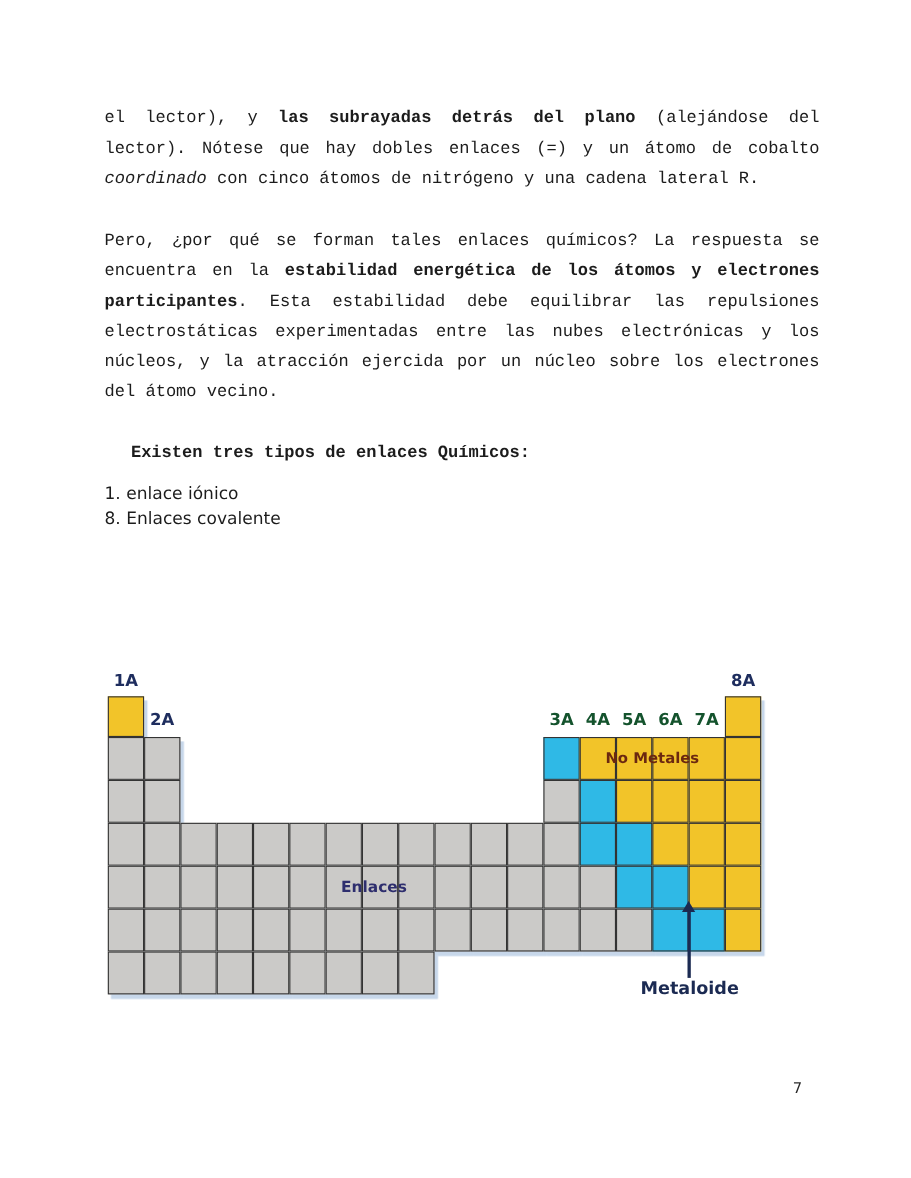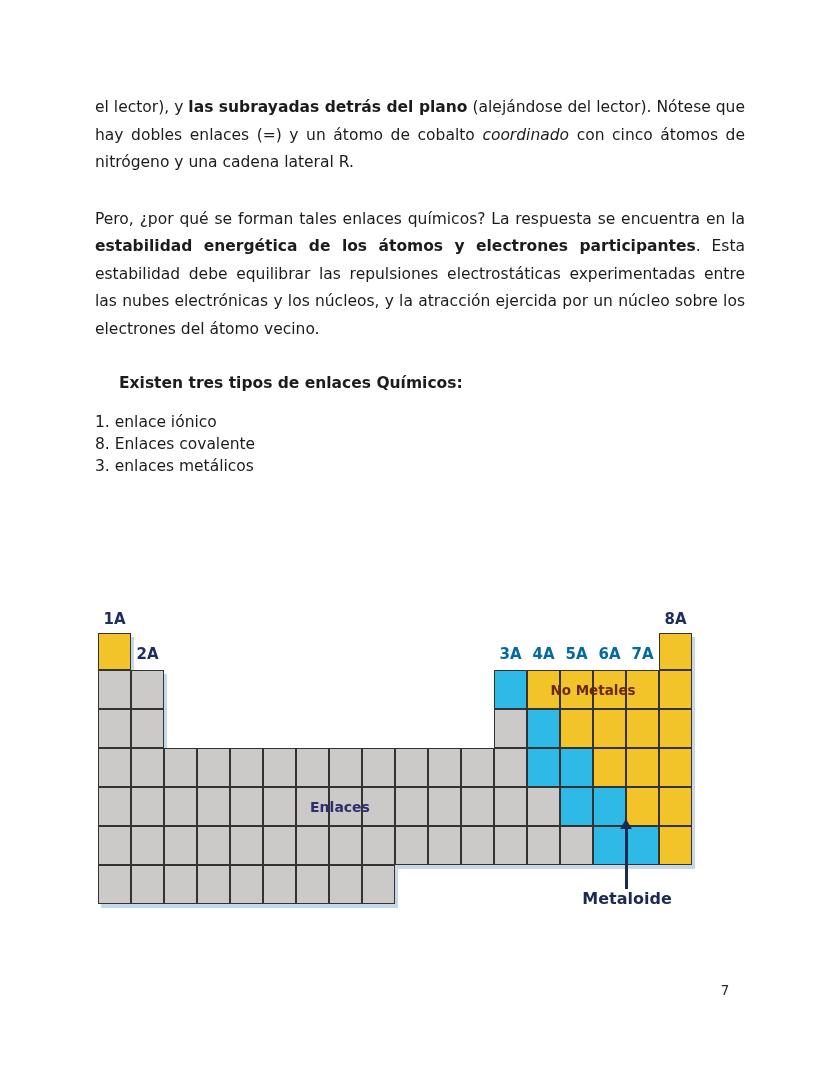--- a/index.html
+++ b/index.html
@@ -10,21 +10,21 @@
     color: #1c1c1c;
     position: relative;
     overflow: hidden;
   }
   .page { position: absolute; inset: 0; background: #ffffff; }
 
   .content {
     position: absolute; left: 95px; top: 94px; width: 650px;
     font-size: 15.5px; line-height: 27.5px;
   }
-  .content p { text-align: justify; }
+  .content p { text-align: justify; font-family: Liberation Mono, monospace; }
   .content p b { font-weight: bold; }
   .content p i { font-style: italic; }
   .p2 { margin-top: 29px; }
   .heading { margin-top: 27px; font-weight: bold; text-align: left !important; margin-left: 24px; }
   .list { margin-top: 13px; line-height: 22px; }
   .p3 { margin-top: 38px; }
 
   
   .figure {
     position: absolute; left: 96px; top: 600px; width: 650px; height: 335px;
@@ -37,21 +37,21 @@
     filter: drop-shadow(3px 4px 0px #c7d7ea);
   }
   .cell { border: 1px solid #333333; }
 
   .glabel {
     position: absolute; font-weight: bold; font-size: 15px;
     color: #1e2d5e; text-align: center;
   }
   .glabel-row {
     position: absolute; display: flex; font-weight: bold; font-size: 15px;
-    color: #0369a1;
+    color: #14532d;
   }
   .glabel-row span { flex: 1; text-align: center; }
 
   .region-label {
     position: absolute; display: flex; align-items: center; justify-content: center;
     font-weight: bold;
   }
   .lbl-nonmetals { left: 431px; top: 70px; width: 132px; height: 39px; font-size: 13.5px; color: #6b2810; }
   .lbl-metals    { left: 199px; top: 187px; width: 90px; height: 39px; font-size: 14px; color: #2e2e6e; }
   .lbl-metalloid { left: 471px; top: 288px; width: 120px; height: 20px; font-size: 16px; color: #1b2a52; }
@@ -80,21 +80,20 @@
 
     <p><span>el lector), y </span><b>las subrayadas detrás del plano</b><span> (alejándose del lector). Nótese que hay dobles enlaces (=) y un átomo de cobalto </span><i>coordinado</i><span> con cinco átomos de nitrógeno y una cadena lateral R.</span></p>
 
     <p class="p2"><span>Pero, ¿por qué se forman tales enlaces químicos? La respuesta se encuentra en la </span><b>estabilidad energética de los átomos y electrones participantes</b><span>. Esta estabilidad debe equilibrar las repulsiones electrostáticas experimentadas entre las nubes electrónicas y los núcleos, y la atracción ejercida por un núcleo sobre los electrones del átomo vecino.</span></p>
 
     <p class="heading">Existen tres tipos de enlaces Químicos:</p>
 
     <div class="list">
       <div>1. enlace iónico</div>
       <div>8. Enlaces covalente</div>
-      <div>3. enlaces metálicos</div>
     </div>
 
 
   </div>
 
   <div class="figure">
 
     <div class="glabel" style="left:2px; top:10px; width:33px;">1A</div>
     <div class="glabel" style="left:35px; top:45px; width:33px;">2A</div>
     <div class="glabel-row" style="left:398px; top:45px; width:165px;">

